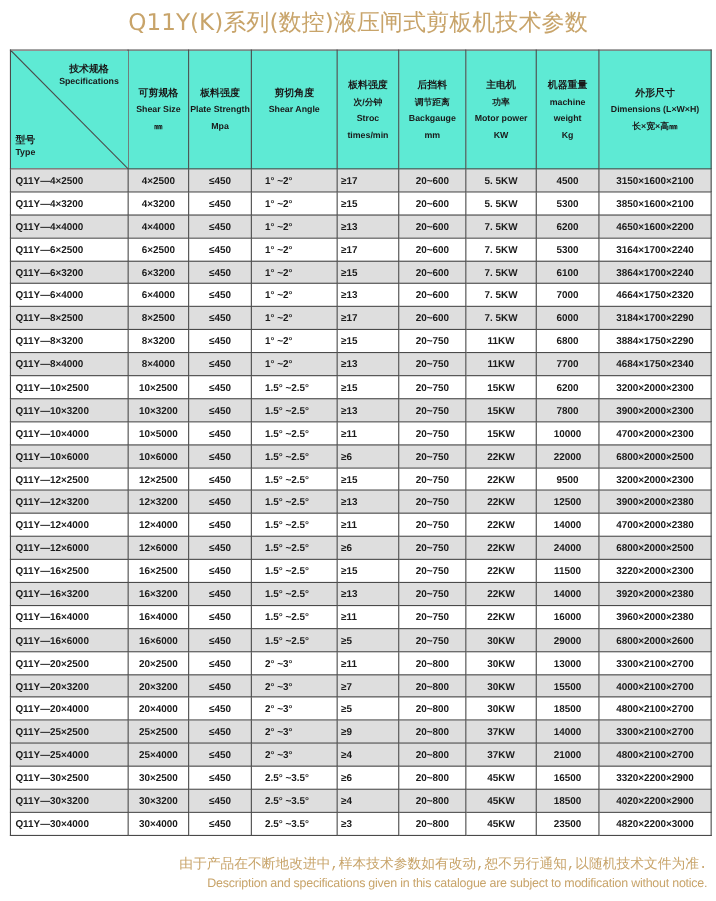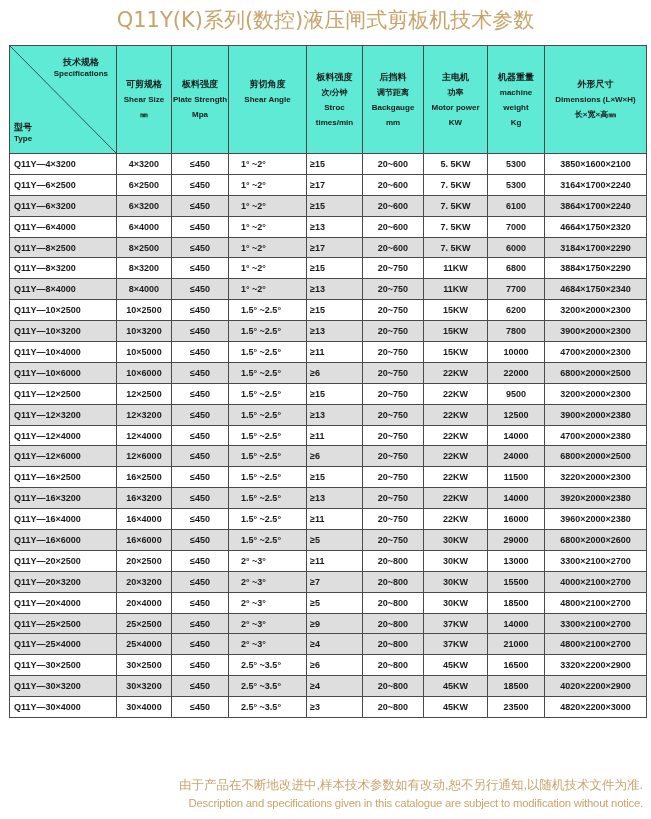--- a/index.html
+++ b/index.html
@@ -13,21 +13,21 @@
   th.corner { position: relative; text-align: left; }
   th.corner svg { position: absolute; left: 0; top: 0; }
   .corner-spec { position: absolute; right: 8px; top: 10px; text-align: center; line-height: 12px; }
   .corner-type { position: absolute; left: 4px; bottom: 8px; line-height: 12px; text-align: left; }
   tbody td { height: 19.9px; text-align: center; white-space: nowrap; }
   tbody td.model { text-align: left; padding-left: 4px; }
   tbody td.angle { text-align: left; padding-left: 12px; }
   tbody td.stroke { text-align: left; padding-left: 3px; }
   tbody tr.shade td { background: #dedede; }
   .note { position: absolute; right: 8px; text-align: right; color: #c8a46a; font-family: "Liberation Sans", sans-serif; }
-  .note-cn { top: 777px; font-size: 12.5px; }
+  .note-cn { top: 777px; font-size: 12.5px; font-family: Liberation Mono, monospace; }
   .note-en { top: 797px; font-size: 11.3px; letter-spacing: -0.2px; text-align: center; }
 </style>
 </head>
 <body>
 
 <div class="title">Q11Y(K)系列(数控)液压闸式剪板机技术参数</div>
 
 <table class="spec">
   <colgroup>
     <col style="width:107px">
@@ -94,30 +94,52 @@
         <span class="hdr-en">Kg</span>
       </th>
       <th>
         <span class="hdr-cn">外形尺寸</span>
         <span class="hdr-en">Dimensions (L×W×H)</span>
         <span class="hdr-en">长×宽×高㎜</span>
       </th>
     </tr>
   </thead>
   <tbody id="spec-body">
+      <tr class="shade">
+        <td class="model">Q11Y—4×2500</td>
+        <td>4×2500</td>
+        <td>≤450</td>
+        <td class="angle">1° ~2°</td>
+        <td class="stroke">≥17</td>
+        <td>20~600</td>
+        <td>5. 5KW</td>
+        <td>4500</td>
+        <td>3150×1600×2100</td>
+      </tr>
       <tr>
         <td class="model">Q11Y—4×3200</td>
         <td>4×3200</td>
         <td>≤450</td>
         <td class="angle">1° ~2°</td>
         <td class="stroke">≥15</td>
         <td>20~600</td>
         <td>5. 5KW</td>
         <td>5300</td>
         <td>3850×1600×2100</td>
+      </tr>
+      <tr class="shade">
+        <td class="model">Q11Y—4×4000</td>
+        <td>4×4000</td>
+        <td>≤450</td>
+        <td class="angle">1° ~2°</td>
+        <td class="stroke">≥13</td>
+        <td>20~600</td>
+        <td>7. 5KW</td>
+        <td>6200</td>
+        <td>4650×1600×2200</td>
       </tr>
       <tr>
         <td class="model">Q11Y—6×2500</td>
         <td>6×2500</td>
         <td>≤450</td>
         <td class="angle">1° ~2°</td>
         <td class="stroke">≥17</td>
         <td>20~600</td>
         <td>7. 5KW</td>
         <td>5300</td>

